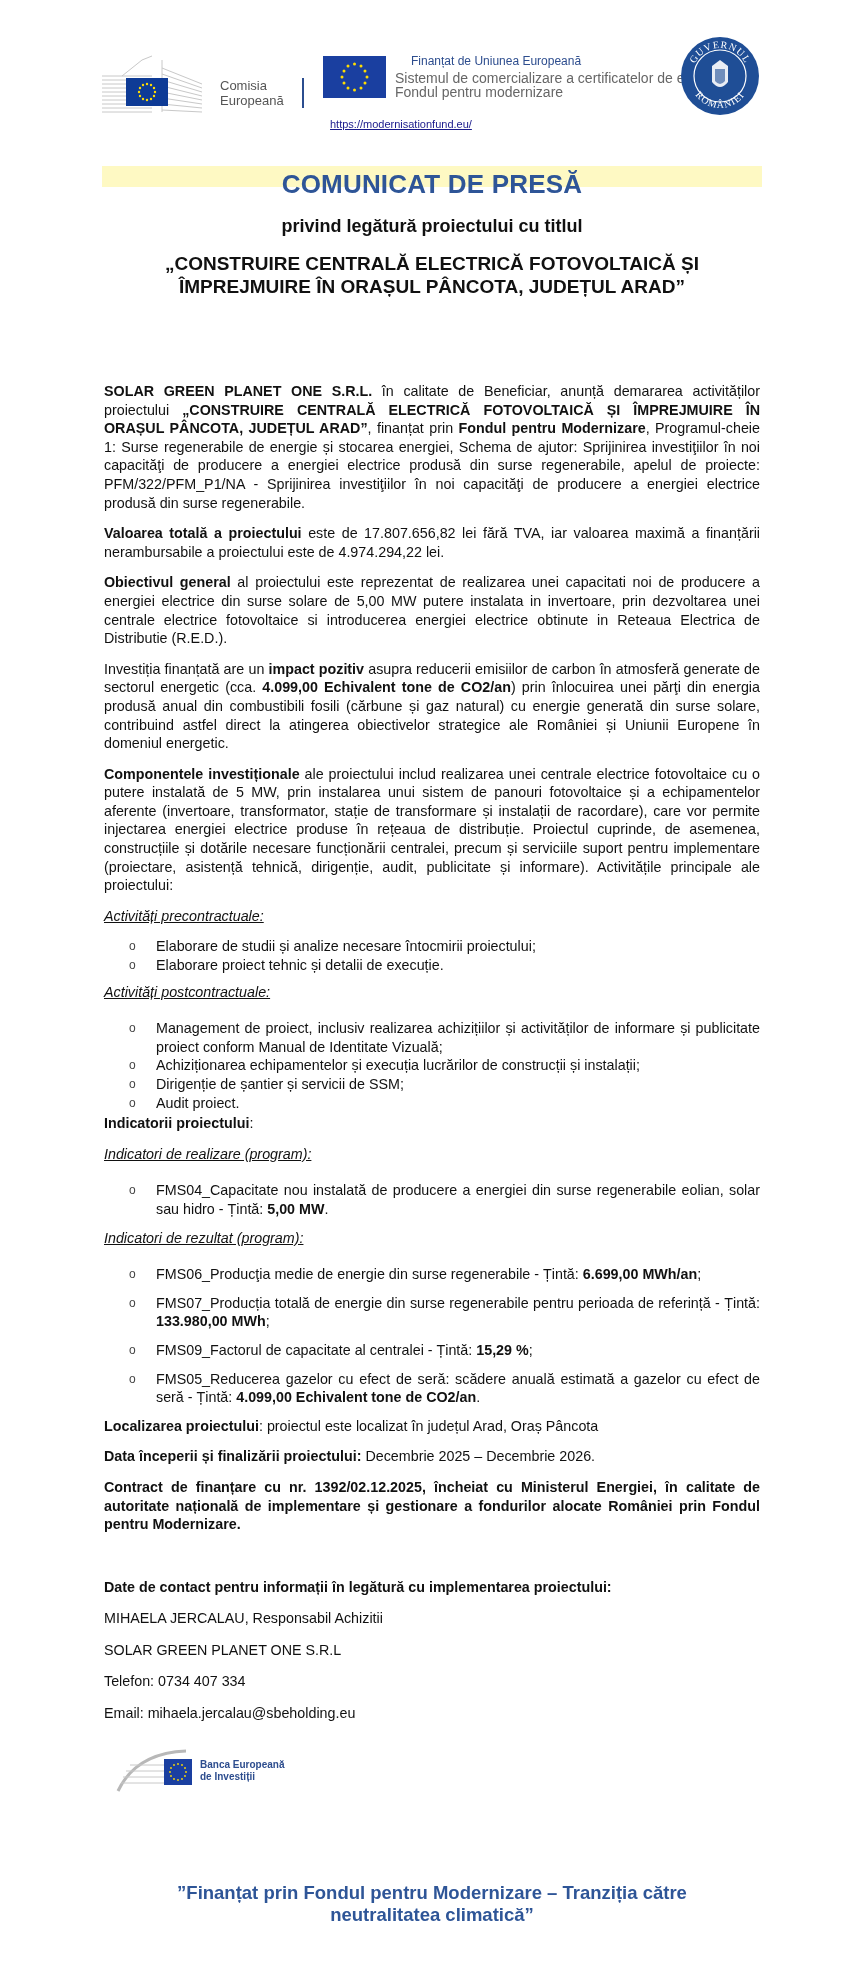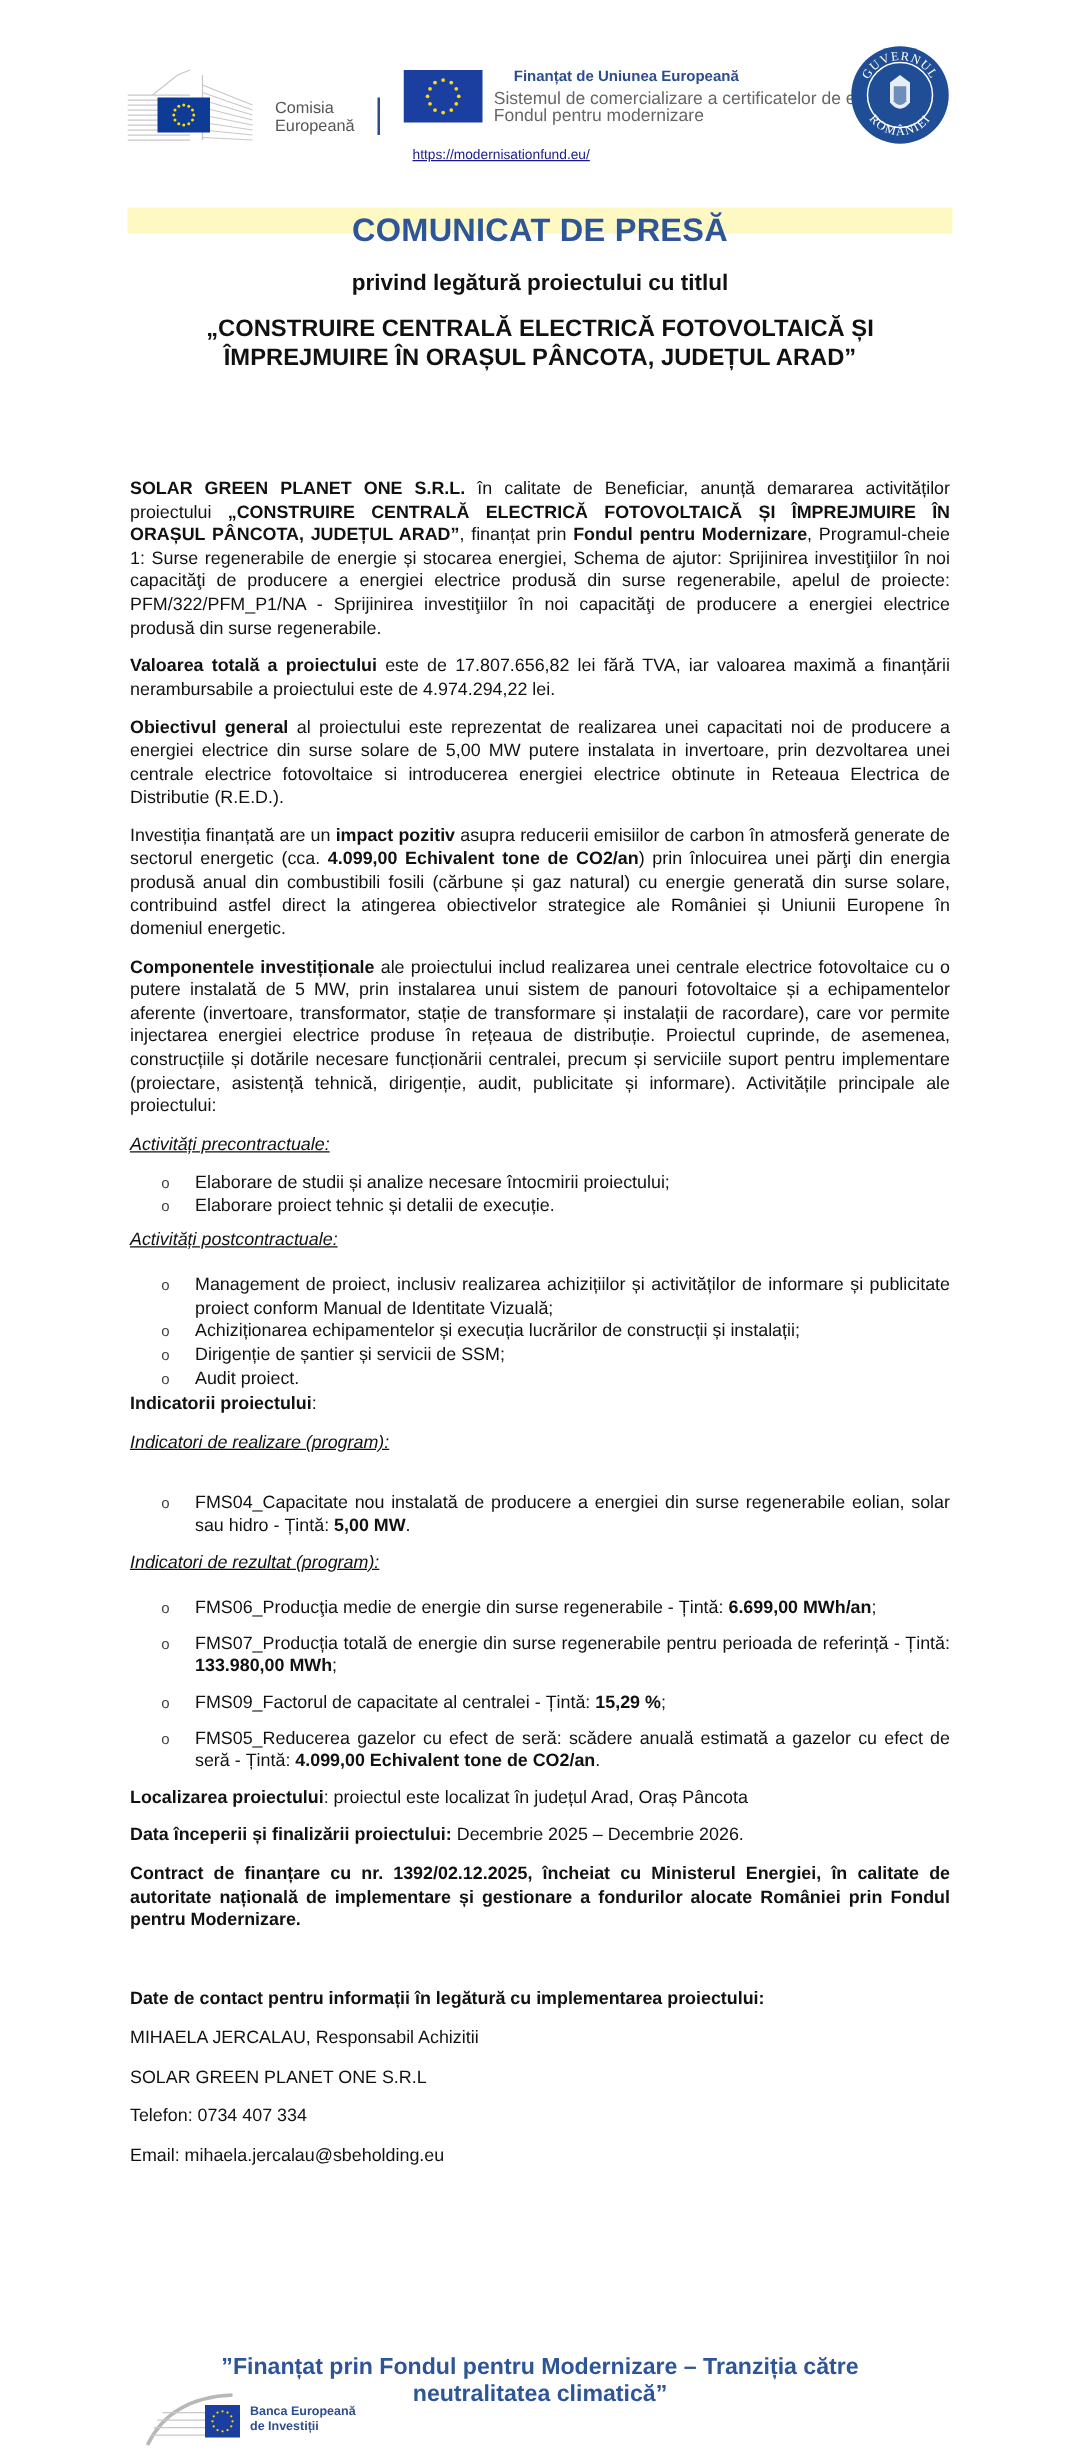--- a/index.html
+++ b/index.html
@@ -10,21 +10,21 @@
   
   .logos { position: absolute; top: 36px; left: 102px; width: 660px; height: 96px; }
   .ec-logo { position: absolute; left: 0; top: 18px; width: 208px; height: 60px; }
   .ec-building { position: absolute; left: 0; top: 0; width: 105px; height: 60px; }
   .ec-flag { position: absolute; left: 24px; top: 24px; width: 42px; height: 28px; background: #0e3b96; }
   .ec-text { position: absolute; left: 118px; top: 24px; font-size: 13px; line-height: 15px; color: #555; }
   .ec-bar { position: absolute; left: 200px; top: 24px; width: 2px; height: 30px; background: #2b4d8f; }
 
   .eu-logo { position: absolute; left: 221px; top: 18px; width: 330px; height: 50px; }
   .eu-flag { position: absolute; left: 0; top: 2px; width: 63px; height: 42px; background: #1a3fa0; }
-  .eu-title { position: absolute; left: 72px; top: 0; font-size: 12px; font-weight: bold; color: #2d4d8e; white-space: nowrap; padding-left: 16px; }
+  .eu-title { position: absolute; left: 72px; top: 0; font-size: 12px; font-weight: normal; color: #2d4d8e; white-space: nowrap; padding-left: 16px; }
   .eu-sub { position: absolute; left: 72px; top: 17px; font-size: 14px; color: #666; white-space: nowrap; line-height: 14px; }
   .fund-link { position: absolute; left: 228px; top: 82px; font-size: 11px; color: #1a1a8c; text-decoration: underline; }
 
   .gov-logo { position: absolute; left: 578px; top: 0; width: 80px; height: 80px; }
 
   
   .title-bar { position: absolute; left: 102px; top: 166px; width: 660px; height: 21px; background: #fef9c3;
                text-align: center; }
   .title-bar span { font-size: 26px; font-weight: bold; color: #2e5597; line-height: 36px; letter-spacing: 0.2px; }
   .subtitle { position: absolute; left: 102px; top: 216px; width: 660px; text-align: center; font-size: 18px; font-weight: bold; color: #111; }
@@ -37,21 +37,21 @@
   .body p { margin: 0 0 12px 0; text-align: justify; }
   .body b { font-weight: bold; }
   .sec-head { font-style: italic; text-decoration: underline; margin: 0 0 12px 0; }
   ul.circle { list-style: none; margin: 0 0 8px 0; padding: 0 0 0 52px; }
   ul.circle li { position: relative; text-align: justify; }
   ul.circle li::before { content: "o"; position: absolute; left: -27px; top: 0; font-size: 12px; color: #444; }
   ul.spaced li { margin-bottom: 10px; }
   .contact p { margin: 0 0 13px 0; }
 
   
-  .eib-logo { position: absolute; left: 116px; top: 1910px; width: 190px; height: 48px; }
+  .eib-logo { position: absolute; left: 116px; top: 1745px; width: 190px; height: 48px; }
   .eib-flag { position: absolute; left: 48px; top: 14px; width: 28px; height: 26px; background: #1a3fa0; }
   .eib-text { position: absolute; left: 84px; top: 14px; font-size: 10px; line-height: 12px; color: #2d4d8e; font-weight: bold; }
   .footer-quote { position: absolute; left: 102px; top: 1882px; width: 660px; text-align: center; font-size: 18.5px; font-weight: bold;
                   color: #2e5597; line-height: 22px; }
 </style>
 </head>
 <body>
 
 <div class="page">
 
@@ -183,21 +183,21 @@
     <div class="sec-head" style="margin-bottom:18px;">Activități postcontractuale:</div>
     <ul class="circle" style="margin-bottom:2px;">
       <li>Management de proiect, inclusiv realizarea achizițiilor și activităților de informare și publicitate proiect conform Manual de Identitate Vizuală;</li>
       <li>Achiziționarea echipamentelor și execuția lucrărilor de construcții și instalații;</li>
       <li>Dirigenție de șantier și servicii de SSM;</li>
       <li>Audit proiect.</li>
     </ul>
 
     <p><b>Indicatorii proiectului</b><span>:</span></p>
 
-    <div class="sec-head" style="margin-bottom:30px;">Indicatori de realizare (program):</div>
+    <div class="sec-head" style="margin-bottom:18px;">Indicatori de realizare (program):</div>
     <ul class="circle spaced">
       <li><span>FMS04_Capacitate nou instalată de producere a energiei din surse regenerabile eolian, solar sau hidro - Țintă: </span><b>5,00 MW</b><span>.</span></li>
     </ul>
 
     <div class="sec-head" style="margin-bottom:18px;">Indicatori de rezultat (program):</div>
     <ul class="circle spaced">
       <li><span>FMS06_Producţia medie de energie din surse regenerabile - Țintă: </span><b>6.699,00 MWh/an</b><span>;</span></li>
       <li><span>FMS07_Producția totală de energie din surse regenerabile pentru perioada de referință - Țintă: </span><b>133.980,00 MWh</b><span>;</span></li>
       <li><span>FMS09_Factorul de capacitate al centralei - Țintă: </span><b>15,29 %</b><span>;</span></li>
       <li><span>FMS05_Reducerea gazelor cu efect de seră: scădere anuală estimată a gazelor cu efect de seră - Țintă: </span><b>4.099,00 Echivalent tone de CO2/an</b><span>.</span></li>

